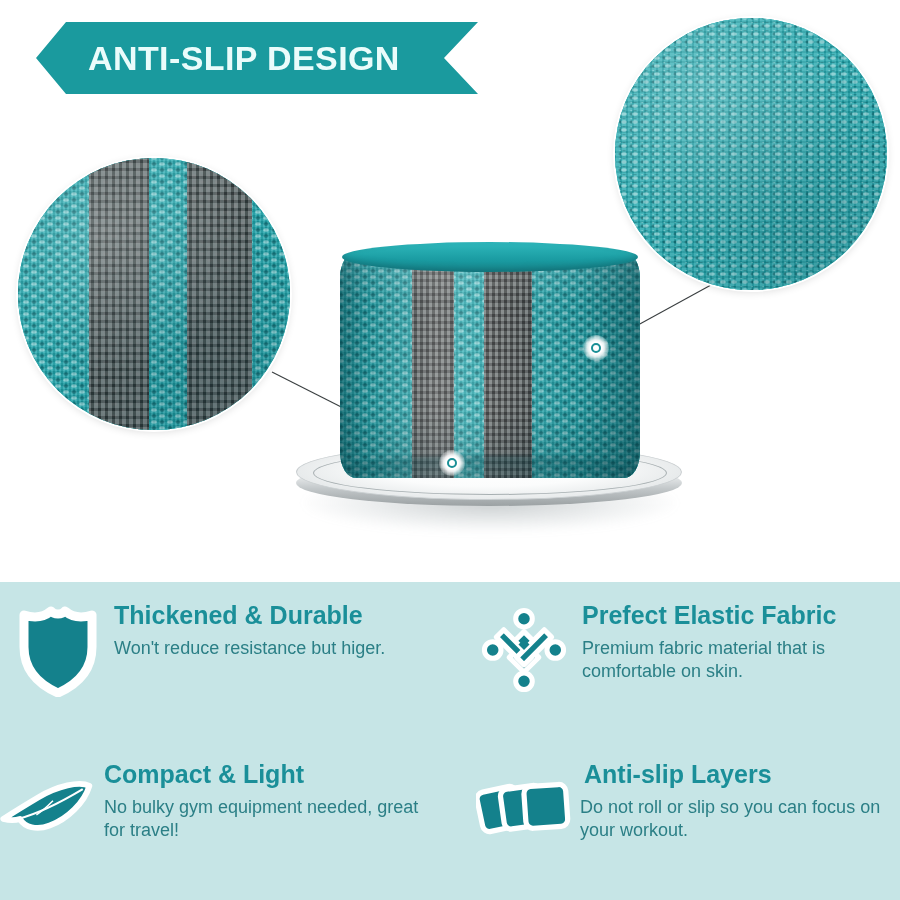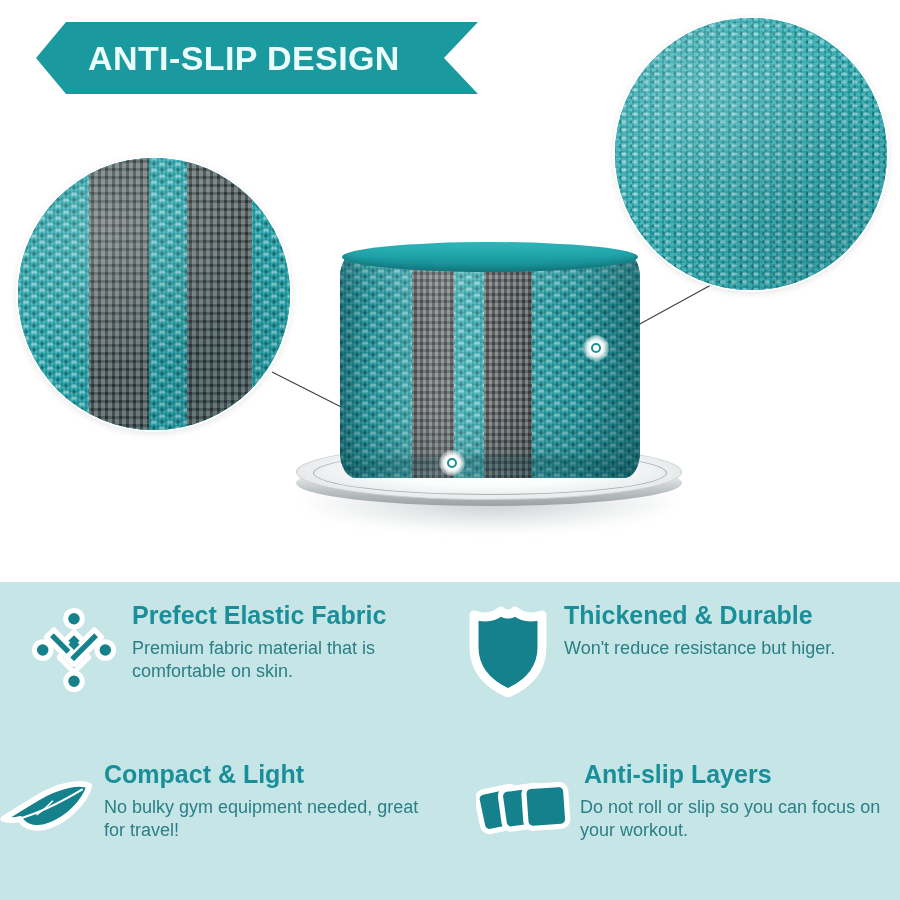--- a/index.html
+++ b/index.html
@@ -336,20 +336,33 @@
 
     <div class="hotspot" style="left:583px; top:335px;">
       <div class="hotspot-ring"></div>
     </div>
     <div class="hotspot" style="left:439px; top:450px;">
       <div class="hotspot-ring"></div>
     </div>
   </div>
 
   <div id="features">
+
+    <div class="feature" id="feature-2">
+      <div class="feature-icon">
+        <svg width="80" height="94" viewBox="0 0 80 94">
+          <path d="M6 12 C18 16 26 14 33 8 C36 12 44 12 47 8 C54 14 62 16 74 12
+                   L74 44 C74 68 58 82 40 90 C22 82 6 68 6 44 Z" fill="#14818c" stroke="#ffffff" stroke-width="9" stroke-linejoin="round"></path>
+        </svg>
+      </div>
+      <div class="feature-text">
+        <div class="feature-title">Thickened &amp; Durable</div>
+        <div class="feature-desc">Won't reduce resistance but higer.</div>
+      </div>
+    </div>
 
     <div class="feature" id="feature-1">
       <div class="feature-icon">
         <svg width="92" height="92" viewBox="0 0 100 100">
           <g fill="#14818c" stroke="#ffffff" stroke-width="5.5" stroke-linejoin="round">
             <circle cx="50" cy="16" r="9"></circle>
             <circle cx="84" cy="50" r="9"></circle>
             <circle cx="50" cy="84" r="9"></circle>
             <circle cx="16" cy="50" r="9"></circle>
             <path d="M50 30 L66 46 L58 54 L50 46 L42 54 L34 46 Z"></path>
@@ -361,33 +374,20 @@
             <path d="M44 44 L50 38 L56 44 L50 50 Z"></path>
           </g>
         </svg>
       </div>
       <div class="feature-text">
         <div class="feature-title">Prefect Elastic Fabric</div>
         <div class="feature-desc">Premium fabric material that is comfortable on skin.</div>
       </div>
     </div>
 
-    <div class="feature" id="feature-2">
-      <div class="feature-icon">
-        <svg width="80" height="94" viewBox="0 0 80 94">
-          <path d="M6 12 C18 16 26 14 33 8 C36 12 44 12 47 8 C54 14 62 16 74 12
-                   L74 44 C74 68 58 82 40 90 C22 82 6 68 6 44 Z" fill="#14818c" stroke="#ffffff" stroke-width="9" stroke-linejoin="round"></path>
-        </svg>
-      </div>
-      <div class="feature-text">
-        <div class="feature-title">Thickened &amp; Durable</div>
-        <div class="feature-desc">Won't reduce resistance but higer.</div>
-      </div>
-    </div>
-
     <div class="feature" id="feature-4">
       <div class="feature-icon">
         <svg width="106" height="70" viewBox="0 0 116 76">
           <path d="M108 10 C96 4 70 10 46 24 C26 36 10 46 4 50
                    C12 52 18 52 24 50 C30 60 44 64 60 58
                    C82 50 102 30 108 10 Z" fill="#14818c" stroke="#ffffff" stroke-width="7" stroke-linejoin="round"></path>
           <path d="M100 14 C80 26 52 42 22 50" stroke="#ffffff" stroke-width="2.6" fill="none"></path>
           <path d="M64 28 C58 34 52 40 44 45" stroke="#ffffff" stroke-width="1.8" fill="none"></path>
         </svg>
       </div>

